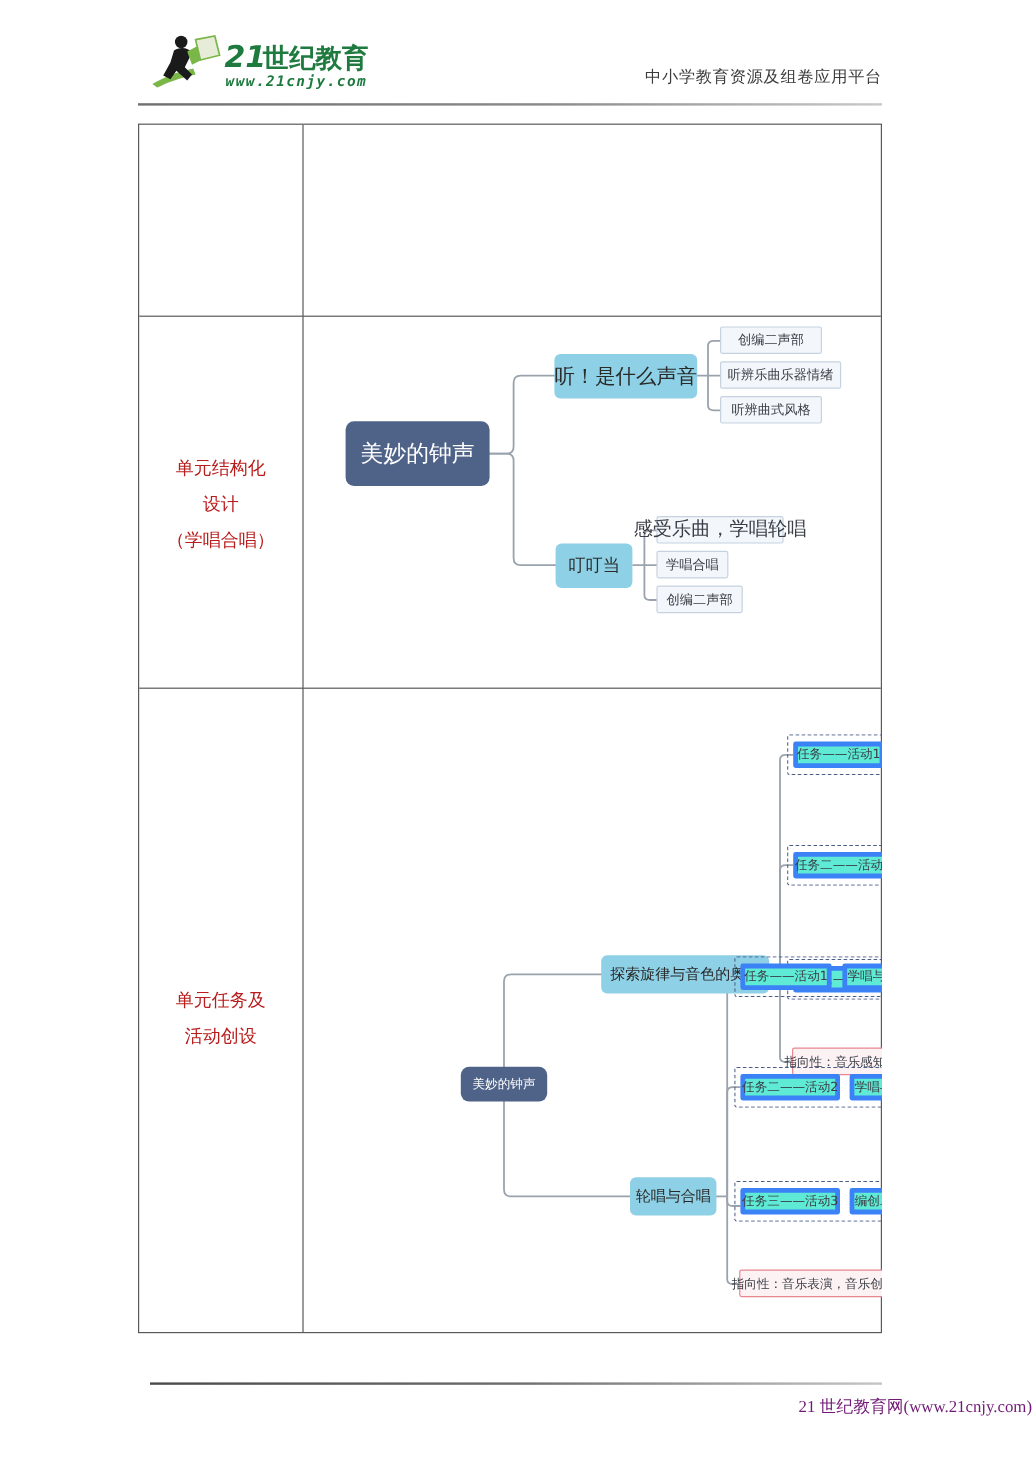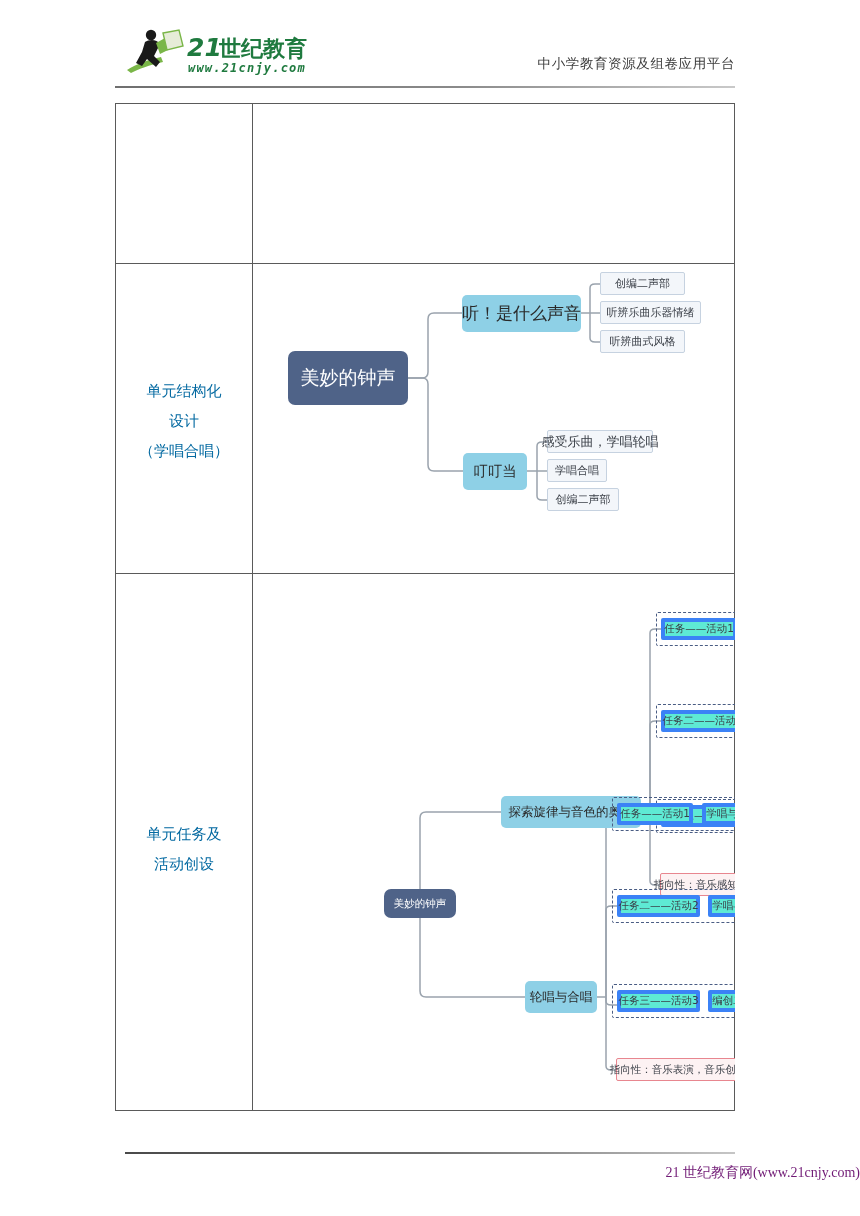--- a/index.html
+++ b/index.html
@@ -54,21 +54,21 @@
   .row-divider.r1 { top: 159px; }
   .row-divider.r2 { top: 469px; }
 
   
   .label-cell {
     position: absolute;
     left: 0; width: 136px;
     text-align: center;
     font-size: 15px;
     line-height: 30px;
-    color: #0369a1;
+    color: #b91c1c;
     font-family: "Liberation Serif", "DejaVu Serif", serif;
   }
   .label-cell.lc1 { top: 272px; }
   .label-cell.lc2 { top: 715px; }
 
   
   .text-cell {
     position: absolute;
     left: 136px; top: 0;
     width: 483px; height: 159px;
@@ -208,21 +208,21 @@
     </svg>
 
     <div class="node n-root" style="left:36px; top:88px; width:120px; height:54px; font-size:19px;">美妙的钟声</div>
 
     <div class="node n-branch" style="left:210px; top:32px; width:119px; height:37px; font-size:17px;">听！是什么声音</div>
     <div class="node n-leaf" style="left:348px; top:9px; width:85px; height:23px; font-size:11px;">创编二声部</div>
     <div class="node n-leaf" style="left:348px; top:38px; width:101px; height:23px; font-size:11px;">听辨乐曲乐器情绪</div>
     <div class="node n-leaf" style="left:348px; top:67px; width:85px; height:23px; font-size:11px;">听辨曲式风格</div>
 
     <div class="node n-branch" style="left:211px; top:190px; width:64px; height:37px; font-size:14.5px;">叮叮当</div>
-    <div class="node n-leaf" style="left:295px; top:167px; width:106px; height:23px; font-size:13px;">感受乐曲，学唱轮唱</div>
+    <div class="node n-leaf" style="left:295px; top:167px; width:106px; height:23px; font-size:16px;">感受乐曲，学唱轮唱</div>
     <div class="node n-leaf" style="left:295px; top:196px; width:60px; height:23px; font-size:11px;">学唱合唱</div>
     <div class="node n-leaf" style="left:295px; top:225px; width:72px; height:23px; font-size:11px;">创编二声部</div>
   </div>
 
   <div class="label-cell lc2">
     <div>单元任务及</div>
     <div>活动创设</div>
   </div>
 
   <div class="map-cell m2">

